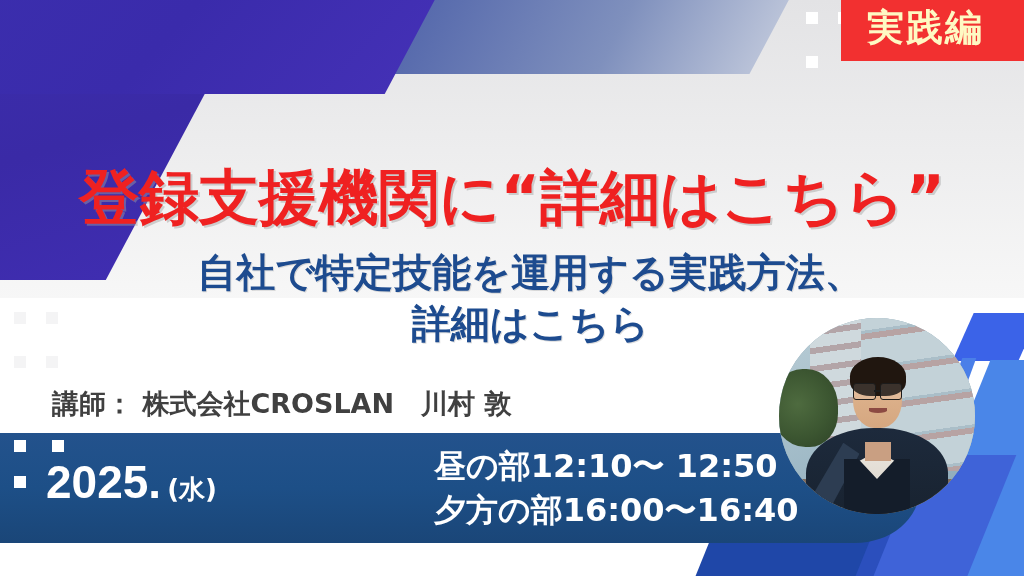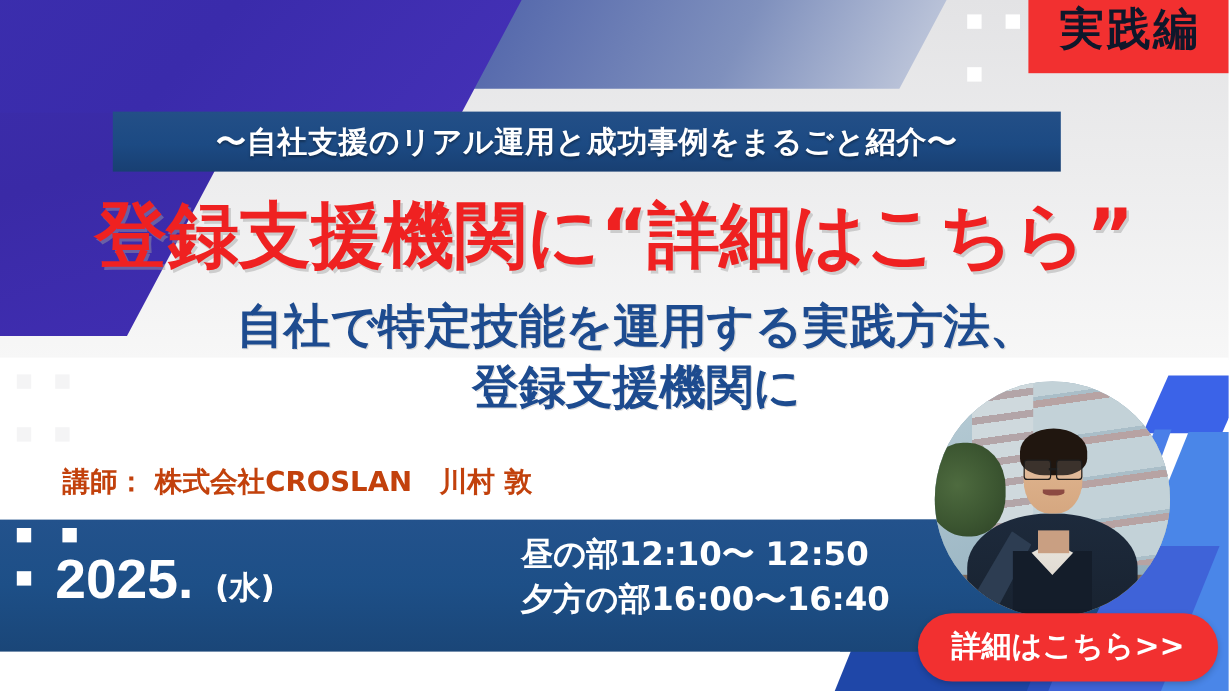--- a/index.html
+++ b/index.html
@@ -46,25 +46,25 @@
   .shape-purple2{
     position:absolute;left:-160px;top:-10px;width:420px;height:290px;
     background:linear-gradient(160deg,#3b2fae 0%,#3a2aa6 60%,#3f2db0 100%);
     transform:skewX(-28deg);
     transform-origin:top left;
   }
 
   
   .badge-jissen{
     position:absolute;right:0px;top:0px;
-    background:#f23030;color:#0f172a;
-    padding:9px 24px 13px 26px;
+    background:#f23030;color:#fef9c3;
+    padding:9px 40px 13px 26px;
     font-size:37px;font-weight:bold;letter-spacing:2px;
     line-height:1.05;
-    font-family:Liberation Mono, monospace;
+    font-family:Liberation Sans, sans-serif;
   }
 
   
   .subtitle-band{
     position:absolute;left:94px;top:93px;width:790px;height:50px;
     background:linear-gradient(180deg,#234f87 0%,#1c4a83 55%,#183f72 100%);
     display:flex;align-items:center;justify-content:center;
   }
   .subtitle-text{
     color:#ffffff;font-size:25px;font-weight:bold;letter-spacing:0.5px;
@@ -85,51 +85,51 @@
     position:absolute;left:0;top:248px;width:1024px;text-align:center;
     color:#1d4b8f;font-weight:bold;font-size:39px;line-height:1.30;
     font-family:"DejaVu Sans","Liberation Sans",sans-serif;
     text-shadow:1px 1px 0 rgba(170,170,170,.4);
   }
   .headline-navy div{white-space:nowrap;padding-left:37px;}
 
   
   .speaker{
     position:absolute;left:52px;top:386px;
-    color:#c2410c;font-size:23px;font-weight:bold;
+    color:#404040;font-size:27px;font-weight:bold;
     font-family:"DejaVu Sans","Liberation Sans",sans-serif;
     white-space:nowrap;
   }
 
   
   .navy-bar{
     position:absolute;left:0;top:433px;width:800px;height:110px;
     background:linear-gradient(180deg,#23528c 0%,#1d4f87 50%,#1a4678 100%);
   }
   .navy-bar-cap{
     position:absolute;left:700px;top:433px;width:220px;height:110px;
     background:linear-gradient(180deg,#23528c 0%,#1d4f87 50%,#1a4678 100%);
     border-top-right-radius:130px 110px;
     border-bottom-right-radius:130px 110px;
   }
 
   .date-line{
     position:absolute;left:46px;top:455px;
     color:#ffffff;white-space:nowrap;
     font-family:"Liberation Sans","DejaVu Sans",sans-serif;
-    display:flex;align-items:baseline;gap:12px;
+    display:flex;align-items:baseline;
   }
   .date-year{font-size:46px;font-weight:bold;letter-spacing:0px;}
   .date-big{font-size:66px;font-weight:bold;letter-spacing:-1px;padding-left:10px;}
   .date-dow{font-size:26px;font-weight:bold;padding-left:6px;
     font-family:"DejaVu Sans","Liberation Sans",sans-serif;}
 
   .times{
     position:absolute;left:434px;top:444px;color:#ffffff;
-    font-size:27px;font-weight:bold;line-height:1.38;
+    font-size:32px;font-weight:bold;line-height:1.38;
     font-family:"DejaVu Sans","Liberation Sans",sans-serif;
     white-space:nowrap;
   }
 
   
   .photo-circle{
     position:absolute;left:779px;top:318px;width:196px;height:196px;
     border-radius:50%;overflow:hidden;background:#8fa6b4;
   }
   .ph-sky{position:absolute;inset:0;background:linear-gradient(160deg,#b9cdd6 0%,#9fb9c6 60%,#8aa7b6 100%);}
@@ -229,28 +229,25 @@
     <div class="dot white" style="left:806px;top:56px;"></div>
     <div class="dot white" style="left:838px;top:12px;"></div>
   </div>
 
   <div class="shape-lightdiag"></div>
   <div class="shape-purple2"></div>
   <div class="shape-purple"></div>
 
   <div class="badge-jissen layer-top">実践編</div>
 
-  <div class="subtitle-band layer-top">
-    <span class="subtitle-text">〜自社支援のリアル運用と成功事例をまるごと紹介〜</span>
-  </div>
 
   <div class="headline-red layer-top">登録支援機関に“詳細はこちら”</div>
   <div class="headline-navy layer-top">
     <div>自社で特定技能を運用する実践方法、</div>
-    <div>登録支援機関に</div>
+    <div>詳細はこちら</div>
   </div>
 
   <div class="photo-circle layer-top">
     <div class="ph-sky"></div>
     <div class="ph-bldg"></div>
     <div class="ph-bldg2"></div>
     <div class="ph-tree"></div>
     <div class="ph-ground"></div>
     <div class="ph-body"></div>
     <div class="ph-lapelL"></div>
@@ -288,15 +285,14 @@
   <div class="date-line layer-top">
     <span class="date-year">2025.</span>
     <span class="date-dow">(水)</span>
   </div>
 
   <div class="times layer-top">
     <div>昼の部12:10〜 12:50</div>
     <div>夕方の部16:00〜16:40</div>
   </div>
 
-  <div class="cta layer-top">詳細はこちら&gt;&gt;</div>
 
 </div>
 
 </body></html>

